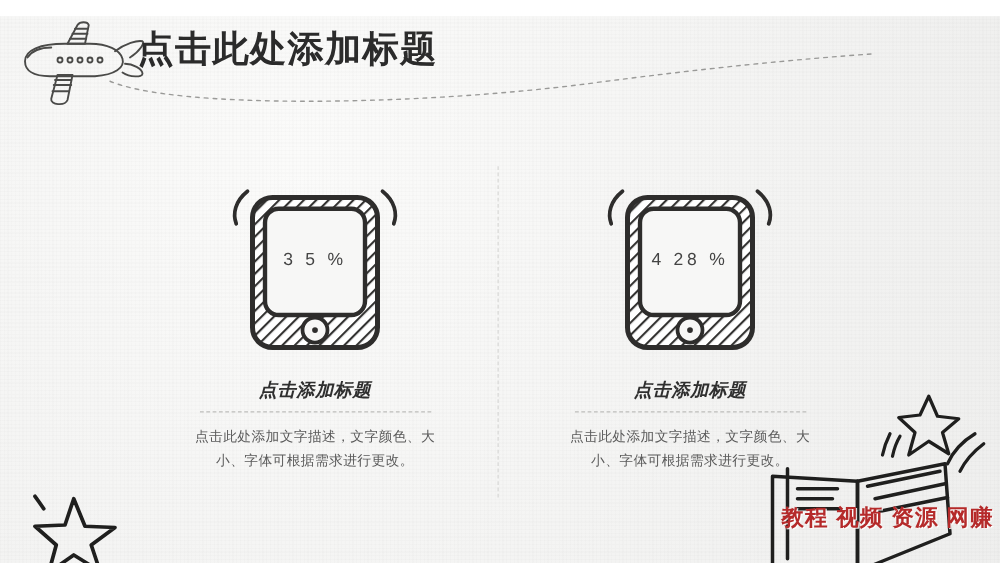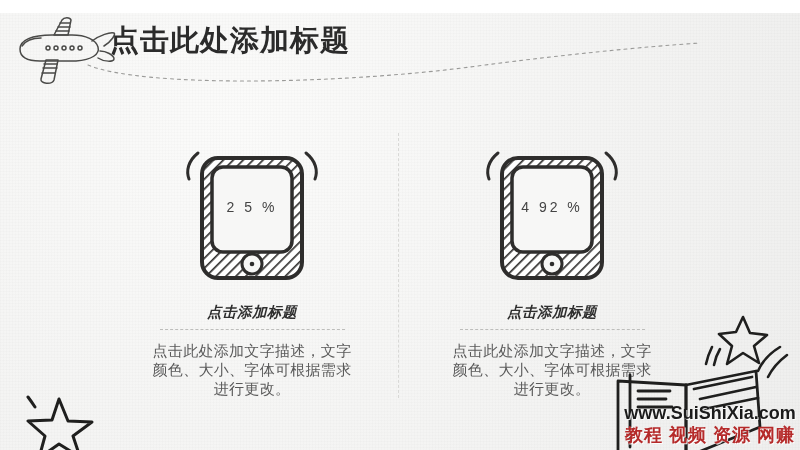--- a/index.html
+++ b/index.html
@@ -107,21 +107,21 @@
   }
   .sub-rule {
     width: 185px;
     height: 0;
     margin: 7px auto 0 auto;
     border-top: 1px dashed #bdbdbb;
   }
   .body-text {
     margin: 11px auto 0 auto;
     width: 205px;
-    font-size: 15px;
+    font-size: 11px;
     line-height: 19px;
     color: #5a5a5a;
     letter-spacing: 0.3px;
   }
 
   
   .star-bl { position: absolute; left: 26px;  top: 378px; width: 74px; height: 72px; }
   .star-tr { position: absolute; left: 690px; top: 292px; width: 108px; height: 92px; }
 
   
@@ -218,21 +218,21 @@
           <path d="M123 30 C130 36, 131 43, 129 49"></path>
         </g>
 
         <rect x="30" y="27" width="100" height="120" rx="16" ry="16" fill="url(#hatchL)" stroke="#2e2d2c" stroke-width="4"></rect>
 
         <rect x="40" y="36" width="80" height="85" rx="11" ry="11" fill="#f7f7f6" stroke="#2e2d2c" stroke-width="3.5"></rect>
 
         <circle cx="80" cy="133" r="10" fill="#f7f7f6" stroke="#2e2d2c" stroke-width="3"></circle>
         <circle cx="80" cy="133" r="2.3" fill="#2e2d2c"></circle>
       </svg>
-      <div class="pct">2 5 %</div>
+      <div class="pct">3 5 %</div>
     </div>
     <div class="sub-title">点击添加标题</div>
     <div class="sub-rule"></div>
     <div class="body-text">点击此处添加文字描述，文字颜色、大小、字体可根据需求进行更改。</div>
   </div>
 
   <div class="col col-right">
     <div class="phone-box">
       <svg viewBox="0 0 160 160" width="160" height="160">
         <defs>
@@ -245,21 +245,21 @@
           <path d="M26 22 C16 30, 14 40, 17 48"></path>
           <path d="M37 30 C30 36, 29 43, 31 49"></path>
           <path d="M134 22 C144 30, 146 40, 143 48"></path>
           <path d="M123 30 C130 36, 131 43, 129 49"></path>
         </g>
         <rect x="30" y="27" width="100" height="120" rx="16" ry="16" fill="url(#hatchR)" stroke="#2e2d2c" stroke-width="4"></rect>
         <rect x="40" y="36" width="80" height="85" rx="11" ry="11" fill="#f7f7f6" stroke="#2e2d2c" stroke-width="3.5"></rect>
         <circle cx="80" cy="133" r="10" fill="#f7f7f6" stroke="#2e2d2c" stroke-width="3"></circle>
         <circle cx="80" cy="133" r="2.3" fill="#2e2d2c"></circle>
       </svg>
-      <div class="pct">4 92 %</div>
+      <div class="pct">4 28 %</div>
     </div>
     <div class="sub-title">点击添加标题</div>
     <div class="sub-rule"></div>
     <div class="body-text">点击此处添加文字描述，文字颜色、大小、字体可根据需求进行更改。</div>
   </div>
 
   <svg class="star-bl" viewBox="0 0 74 72">
     <g fill="none" stroke="#1f1f1e" stroke-width="3" stroke-linejoin="round" stroke-linecap="round">
       <path d="M33 8 L42 30 L66 31 L47 45 L54 66 L33 53 L13 67 L19 45 L2 30 L26 29 Z"></path>
       <path d="M2 6 C5 10, 7 13, 9 16"></path>
@@ -288,17 +288,16 @@
       <path d="M92 34 L148 22"></path>
       <path d="M96 44 L150 33"></path>
 
       <path d="M30 26 L62 26 M30 34 L58 34 M30 42 L64 42"></path>
 
       <path d="M78 20 L78 92"></path>
     </g>
   </svg>
 
   <div class="wm">
-    <div class="wm-url">www.SuiShiXia.com</div>
     <div class="wm-tags">教程 视频 资源 网赚</div>
   </div>
 
 </div>
 
 </body></html>

